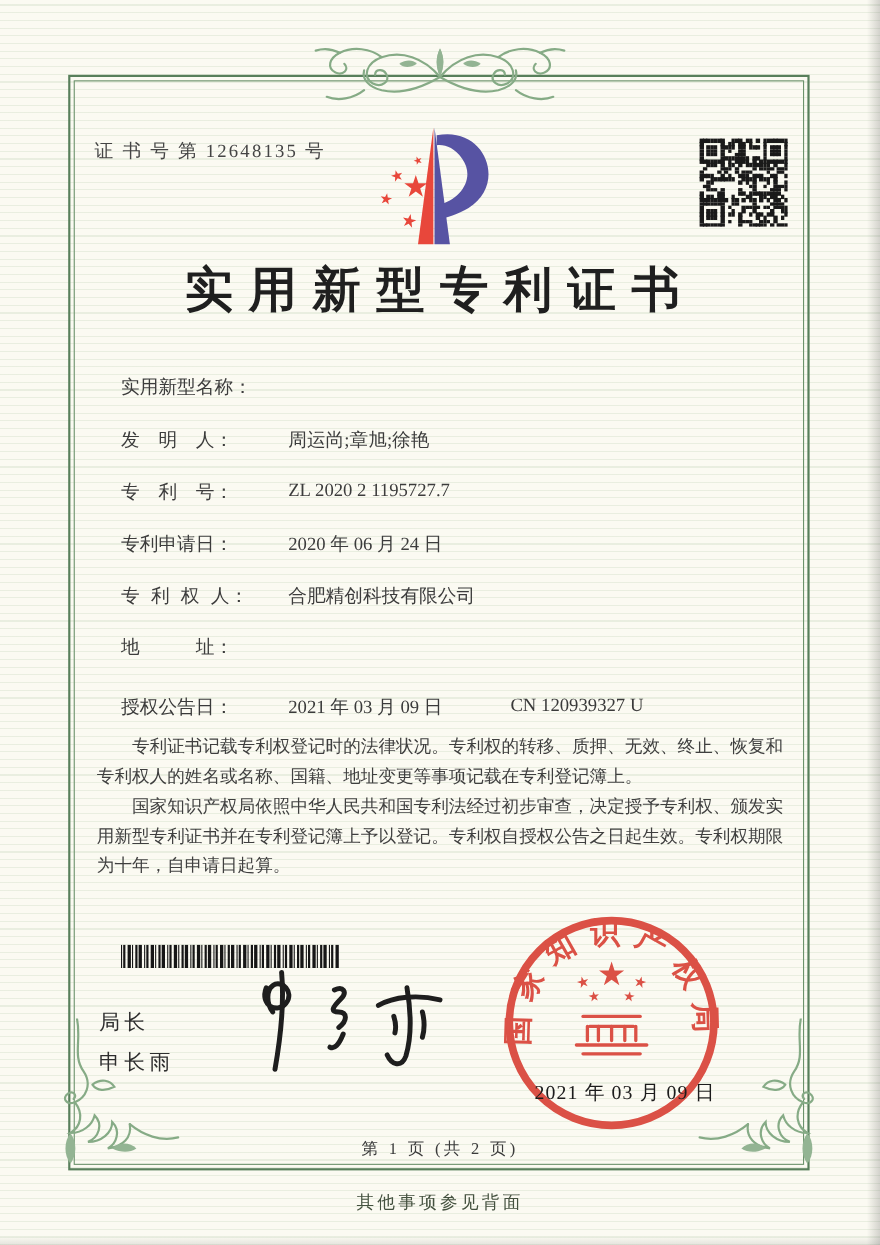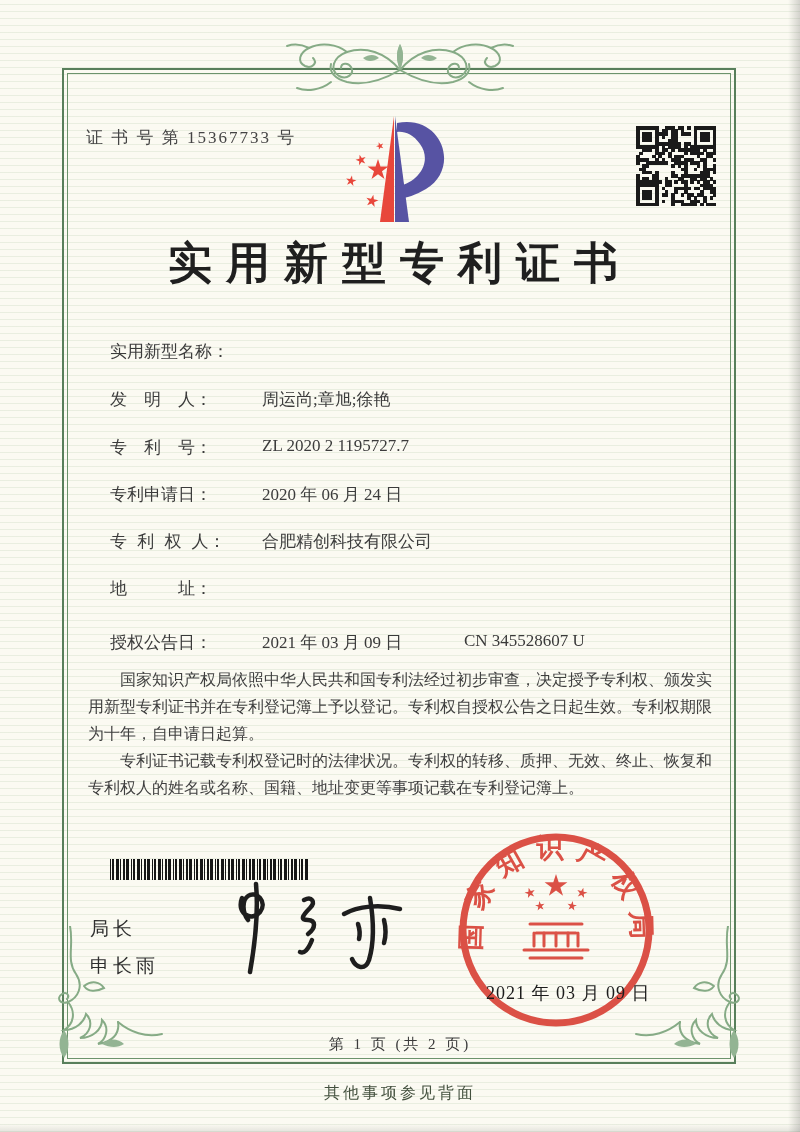--- a/index.html
+++ b/index.html
@@ -111,21 +111,21 @@
   <g transform="translate(110,0) scale(-1,1)">
     <path d="M16,0 C20,20 12,34 22,48 C30,60 24,72 14,76 C6,79 2,72 8,68 C13,65 16,70 13,73"></path>
     <path d="M14,76 C22,86 20,98 10,104 C22,104 30,96 32,88 C40,96 36,108 26,112 C38,112 48,104 48,94 C56,102 52,114 44,118 C58,116 66,108 64,96"></path>
     <path d="M64,96 C76,106 92,112 108,108"></path>
     <path d="M30,60 C38,54 46,56 50,62 C42,66 34,66 30,60"></path>
     <path class="fil" d="M10,104 C4,112 4,124 10,132 C16,124 16,112 10,104 Z"></path>
     <path class="fil" d="M48,118 C56,122 64,122 70,118 C64,112 54,112 48,118 Z"></path>
   </g>
 </svg>
 
-<div class="abs cert-no">证 书 号 第 15367733 号</div>
+<div class="abs cert-no">证 书 号 第 12648135 号</div>
 
 <svg class="abs" style="left:330px;top:110px;" width="130" height="118" viewBox="0 0 130 118">
 
   <polygon points="64,6 50,112 64,112" fill="#e8473b"></polygon>
   <polygon points="65,6 65,112 79,112" fill="#5753a3"></polygon>
 
   <path d="M67,13 C112,4 131,58 96,79 C86,85 76,88 69,89 L69,76 C88,72 103,52 90,34 C83,24 74,21 67,22 Z" fill="#5753a3"></path>
 
   <g fill="#e8473b">
     <use href="#star" transform="translate(48,60) scale(11)"></use>
@@ -500,26 +500,26 @@
   <span class="field-label">专 利 权 人：</span>
   <span class="field-value">合肥精创科技有限公司</span>
 </div>
 <div class="abs field-row" style="top:577px;">
   <span class="field-label">地　　　址：</span>
 </div>
 
 <div class="abs auth-row">
   <span class="field-label">授权公告日：</span>
   <span class="v1">2021 年 03 月 09 日</span>
-  <span>CN 345528607 U</span>
+  <span>CN 120939327 U</span>
 </div>
 
 <div class="abs paras">
+  <p>专利证书记载专利权登记时的法律状况。专利权的转移、质押、无效、终止、恢复和专利权人的姓名或名称、国籍、地址变更等事项记载在专利登记簿上。</p>
   <p>国家知识产权局依照中华人民共和国专利法经过初步审查，决定授予专利权、颁发实用新型专利证书并在专利登记簿上予以登记。专利权自授权公告之日起生效。专利权期限为十年，自申请日起算。</p>
-  <p>专利证书记载专利权登记时的法律状况。专利权的转移、质押、无效、终止、恢复和专利权人的姓名或名称、国籍、地址变更等事项记载在专利登记簿上。</p>
 </div>
 
 <div class="abs barcode">
     <i style="left: 0px; width: 1px;"></i>
     <i style="left: 2px; width: 2px;"></i>
     <i style="left: 6px; width: 3px;"></i>
     <i style="left: 10px; width: 1px;"></i>
     <i style="left: 13px; width: 2px;"></i>
     <i style="left: 16px; width: 3px;"></i>
     <i style="left: 21px; width: 1px;"></i>

